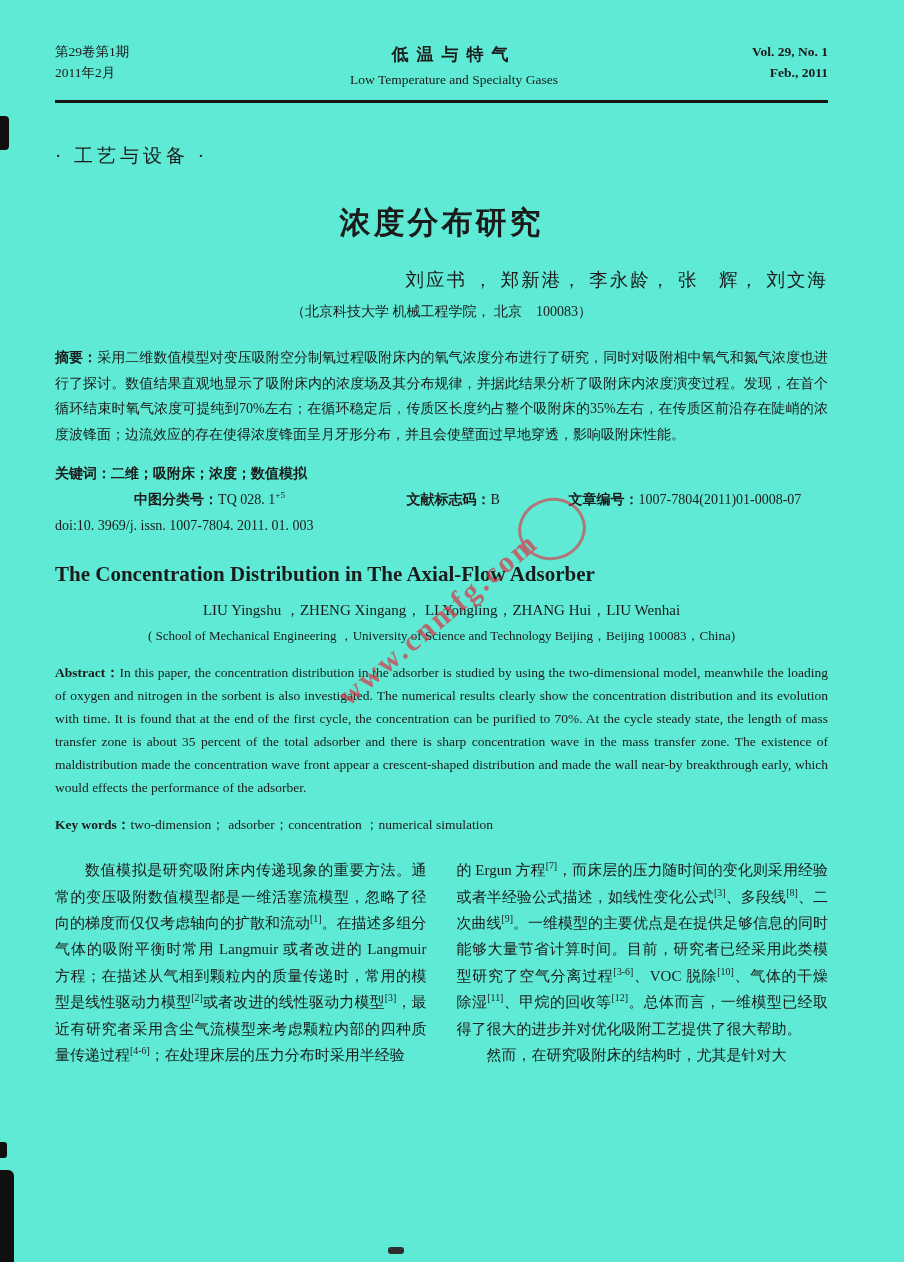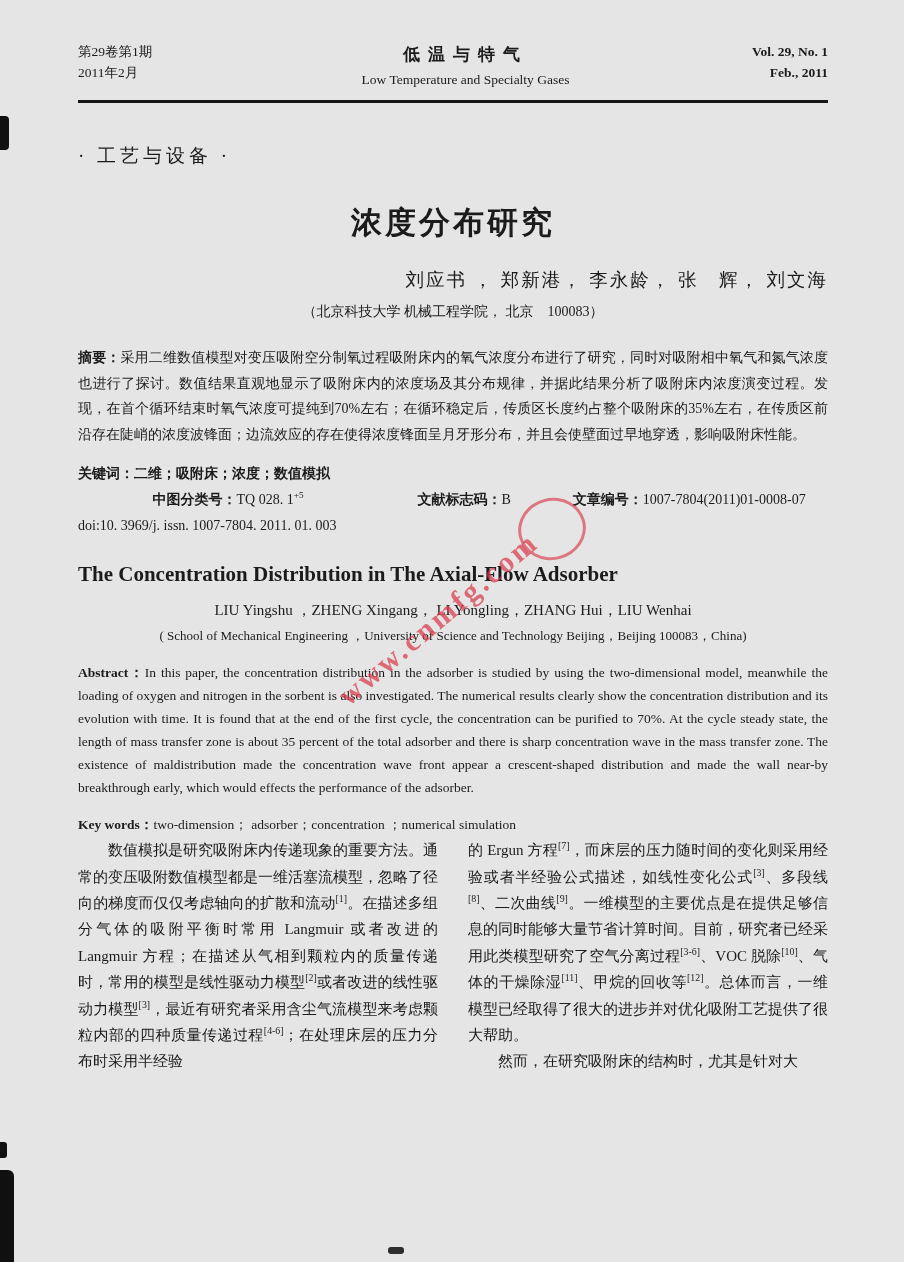--- a/index.html
+++ b/index.html
@@ -1,25 +1,25 @@
 <!DOCTYPE html>
 <html><head>
 <meta charset="utf-8">
 <style>
   html,body{margin:0;padding:0;background:#8a8a8a;}
   .page{
     position:relative;
     width:904px;height:1262px;
     margin:0 auto;
-    background:#e5e5e5;
+    background:#5eead4;
     color:#1b1b1b;
     font-family:"Liberation Serif","DejaVu Serif",serif;
     overflow:hidden;
     box-sizing:border-box;
-    padding:42px 76px 0 78px;
+    padding:42px 76px 0 55px;
   }
   
   .journal-header{display:flex;align-items:flex-start;font-size:13.5px;line-height:1.55;}
   .jh-left{width:150px;}
   .jh-center{flex:1;text-align:center;}
   .jname-cn{font-size:17px;font-weight:bold;letter-spacing:8px;}
   .jname-en{font-size:13.5px;margin-top:2px;}
   .jh-right{width:125px;text-align:right;font-weight:bold;}
   .header-rule{border-top:3px solid #161616;margin-top:9px;}
   
@@ -36,21 +36,21 @@
   .meta-g2{width:23%;}
   .meta-g3{flex:1;}
   .doi-line{font-size:14px;line-height:1.9;}
   
   .en-title{margin-top:22px;font-size:21px;font-weight:bold;}
   .en-authors{margin-top:14px;text-align:center;font-size:15px;}
   .en-affiliation{margin-top:7px;text-align:center;font-size:13px;}
   .en-abstract{margin-top:17px;font-size:13.5px;line-height:1.7;text-align:justify;}
   .en-keywords{font-size:13.5px;line-height:1.8;}
   
-  .columns{display:flex;gap:30px;font-size:15px;line-height:1.76;text-align:justify;}
+  .columns{display:flex;gap:30px;margin-top:20px;font-size:15px;line-height:1.76;text-align:justify;}
   .col{flex:1;min-width:0;}
   .col p{margin:0;}
   .col p.indent{text-indent:2em;}
   sup{font-size:0.66em;line-height:0;}
   
   .page-footer{position:absolute;left:112px;bottom:26px;font-size:14px;line-height:2.1;}
   
   .watermark-text{
     position:absolute;left:342px;top:682px;
     font-size:30px;letter-spacing:3px;font-weight:bold;

